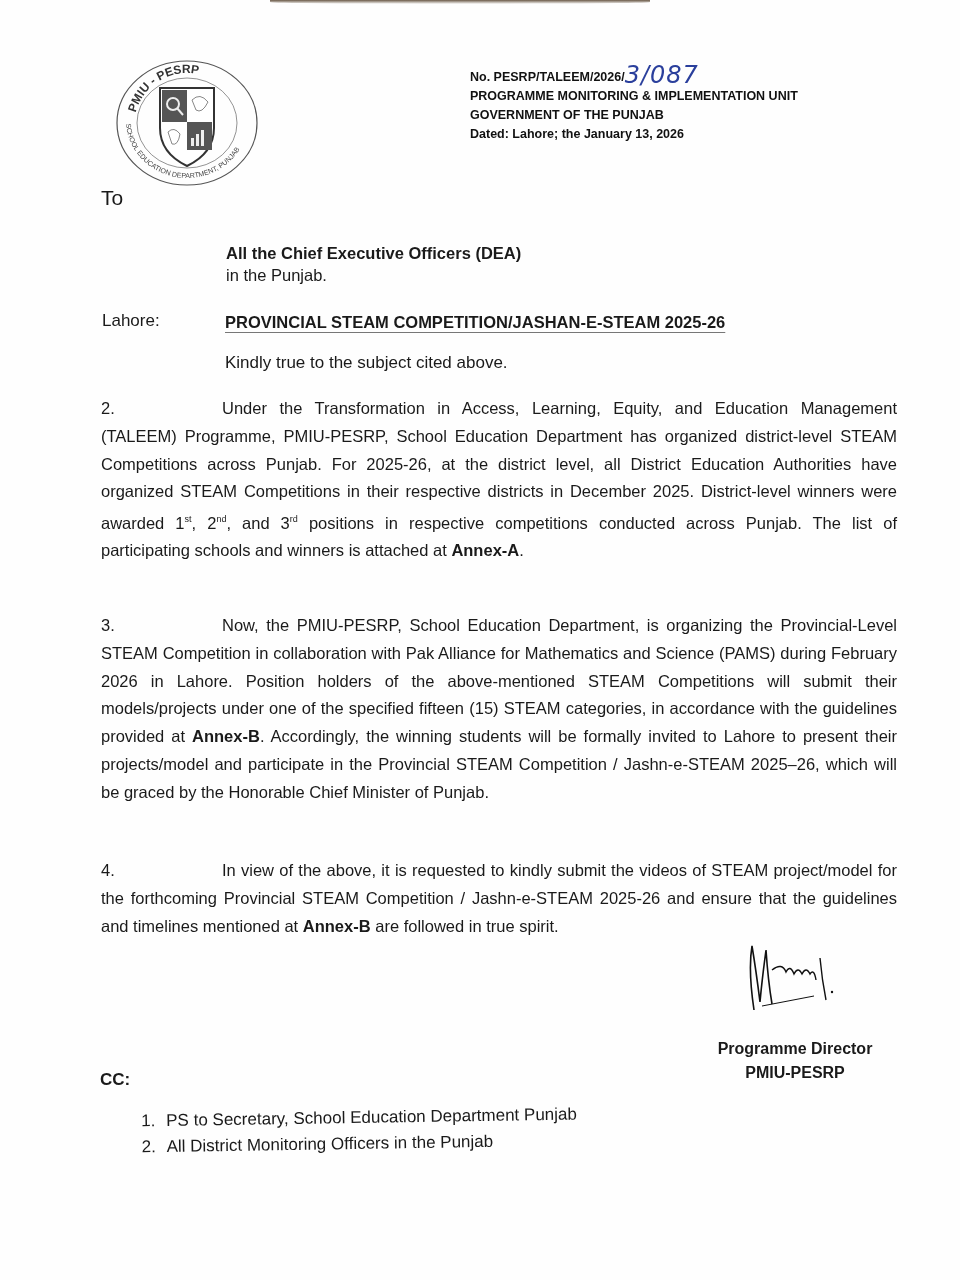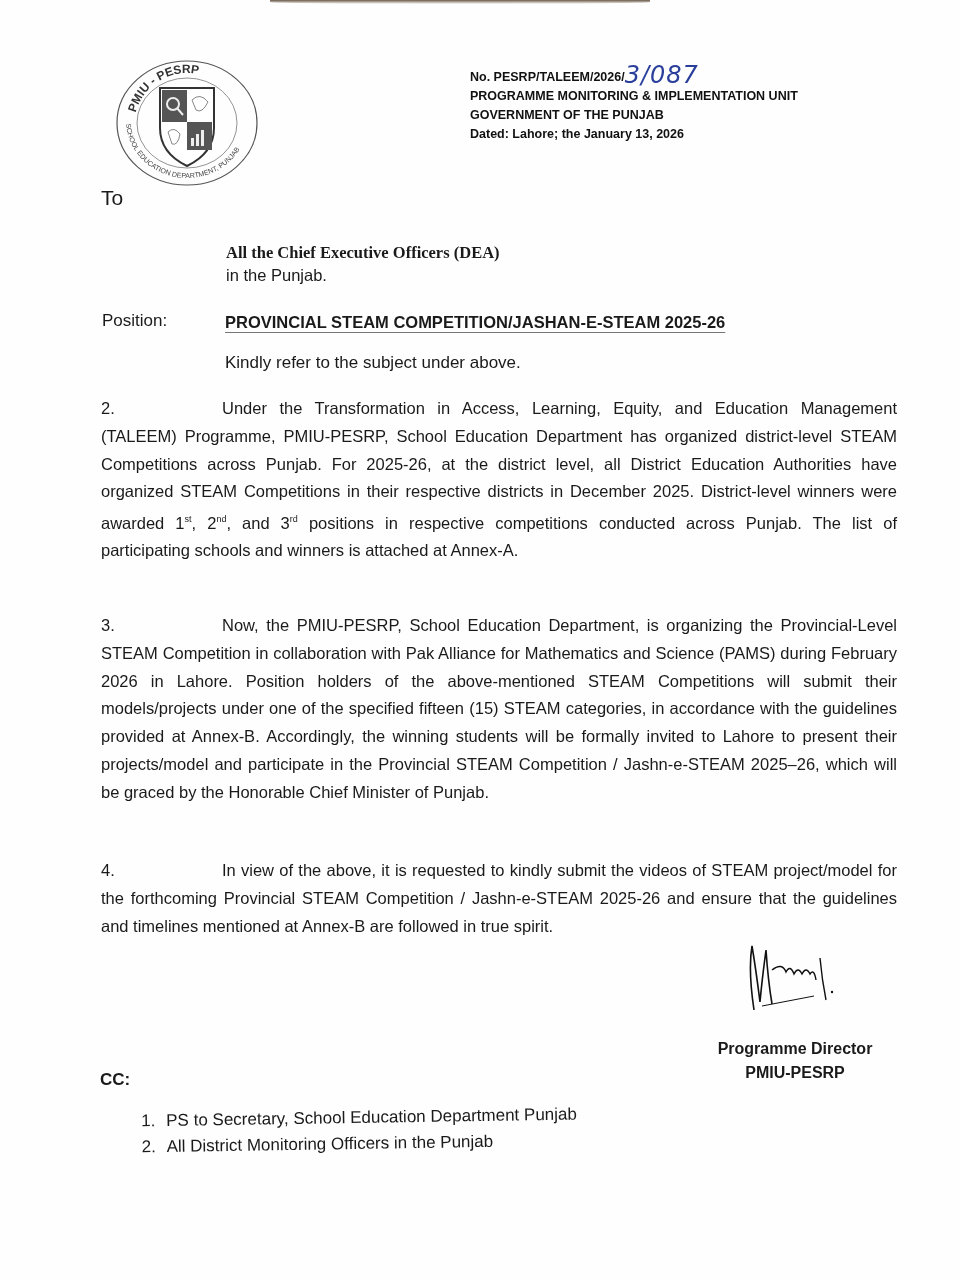--- a/index.html
+++ b/index.html
@@ -20,33 +20,33 @@
       color: #111;
     }
     .ref-line { position: relative; }
     .ref-num {
       font-family: "DejaVu Sans", sans-serif; font-weight: normal;
       color: #2a3f9c; font-size: 24px; font-style: italic; letter-spacing: 1px;
       position: relative; top: 2px;
     }
     .to { position: absolute; left: 101px; top: 186px; font-size: 21px; }
     .addressee { position: absolute; left: 226px; top: 242px; font-size: 16.5px; line-height: 22px; }
-    .addressee .line1 { font-weight: bold; font-family: Liberation Serif, serif; }
+    .addressee .line1 { font-weight: bold; }
     .subject-label { position: absolute; left: 102px; top: 311px; font-size: 17px; }
     .subject-text {
       position: absolute; left: 225px; top: 313px; font-size: 16.5px; font-weight: bold;
       text-decoration: underline; text-decoration-color: #777; text-underline-offset: 4px;
     }
     .intro { position: absolute; left: 225px; top: 353px; font-size: 17px; }
     .para {
       position: absolute; left: 101px; width: 796px; font-size: 16.5px; line-height: 27.8px;
       text-align: justify; font-family: "Liberation Sans Narrow", "Liberation Sans", sans-serif;
     }
     .para .num { display: inline-block; width: 121px; }
-    .para b { font-weight: normal; }
+    .para b { font-weight: bold; }
     .p2 { top: 395px; }
     .p3 { top: 612px; }
     .p4 { top: 857px; }
     .sign-area { position: absolute; left: 700px; top: 940px; width: 190px; }
     .signature { position: absolute; left: 42px; top: 0; width: 110px; height: 72px; }
     .sign-title {
       position: absolute; left: 0; top: 66px; width: 190px; text-align: center;
       font-weight: bold; font-size: 16px; line-height: 24px; margin-top: 31px;
     }
     .cc { position: absolute; left: 100px; top: 1070px; font-size: 17px; }
@@ -94,24 +94,24 @@
   <div>Dated: Lahore; the January 13, 2026</div>
 </div>
 
 <div class="to">To</div>
 
 <div class="addressee">
   <div class="line1">All the Chief Executive Officers (DEA)</div>
   <div>in the Punjab.</div>
 </div>
 
-<div class="subject-label">Position:</div>
+<div class="subject-label">Lahore:</div>
 <div class="subject-text">PROVINCIAL STEAM COMPETITION/JASHAN-E-STEAM 2025-26</div>
 
-<div class="intro">Kindly refer to the subject under above.</div>
+<div class="intro">Kindly true to the subject cited above.</div>
 
 <div class="para p2">
   <span class="num">2.</span><span>Under the Transformation in Access, Learning, Equity, and Education Management (TALEEM) Programme, PMIU-PESRP, School Education Department has organized district-level STEAM Competitions across Punjab. For 2025-26, at the district level, all District Education Authorities have organized STEAM Competitions in their respective districts in December 2025. District-level winners were awarded 1</span><sup>st</sup><span>, 2</span><sup>nd</sup><span>, and 3</span><sup>rd</sup><span> positions in respective competitions conducted across Punjab. The list of participating schools and winners is attached at </span><b>Annex-A</b><span>.</span>
 </div>
 
 <div class="para p3">
   <span class="num">3.</span><span>Now, the PMIU-PESRP, School Education Department, is organizing the Provincial-Level STEAM Competition in collaboration with Pak Alliance for Mathematics and Science (PAMS) during February 2026 in Lahore. Position holders of the above-mentioned STEAM Competitions will submit their models/projects under one of the specified fifteen (15) STEAM categories, in accordance with the guidelines provided at </span><b>Annex-B</b><span>. Accordingly, the winning students will be formally invited to Lahore to present their projects/model and participate in the Provincial STEAM Competition / Jashn-e-STEAM 2025–26, which will be graced by the Honorable Chief Minister of Punjab.</span>
 </div>
 
 <div class="para p4">

